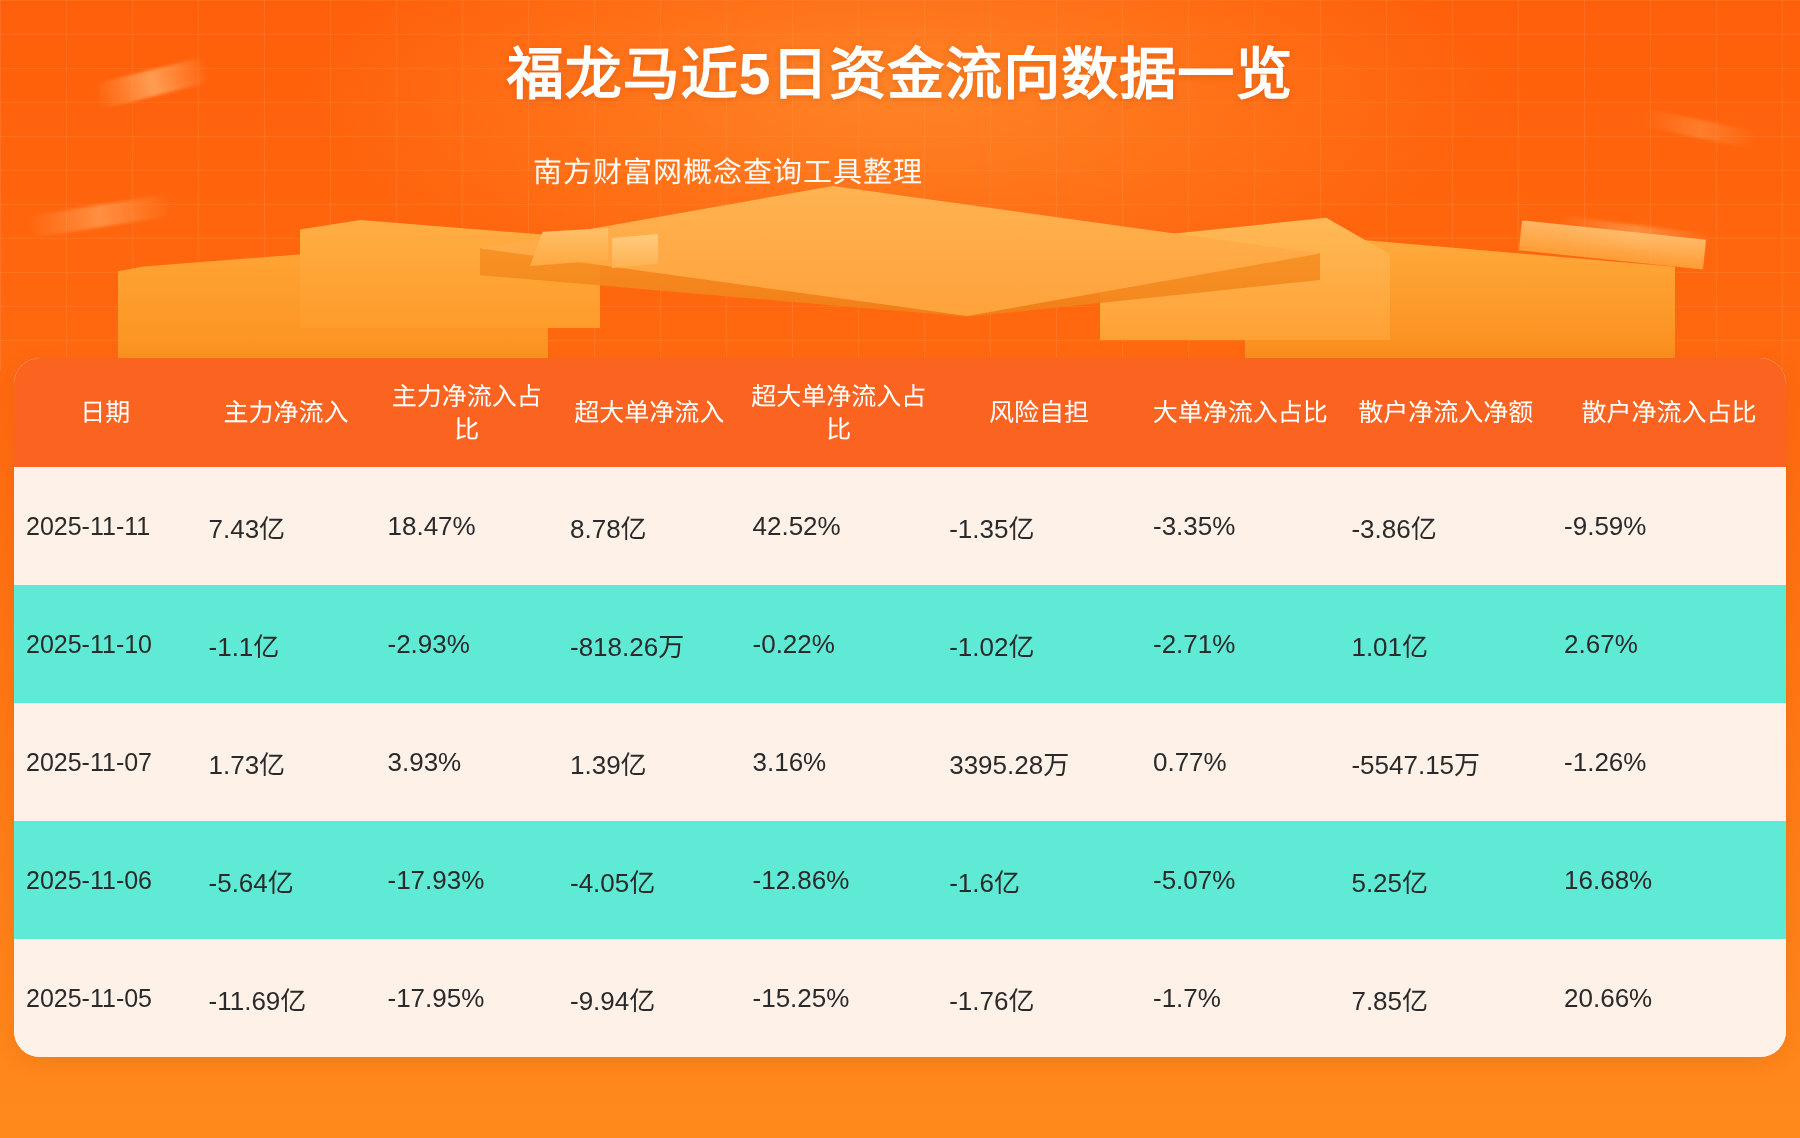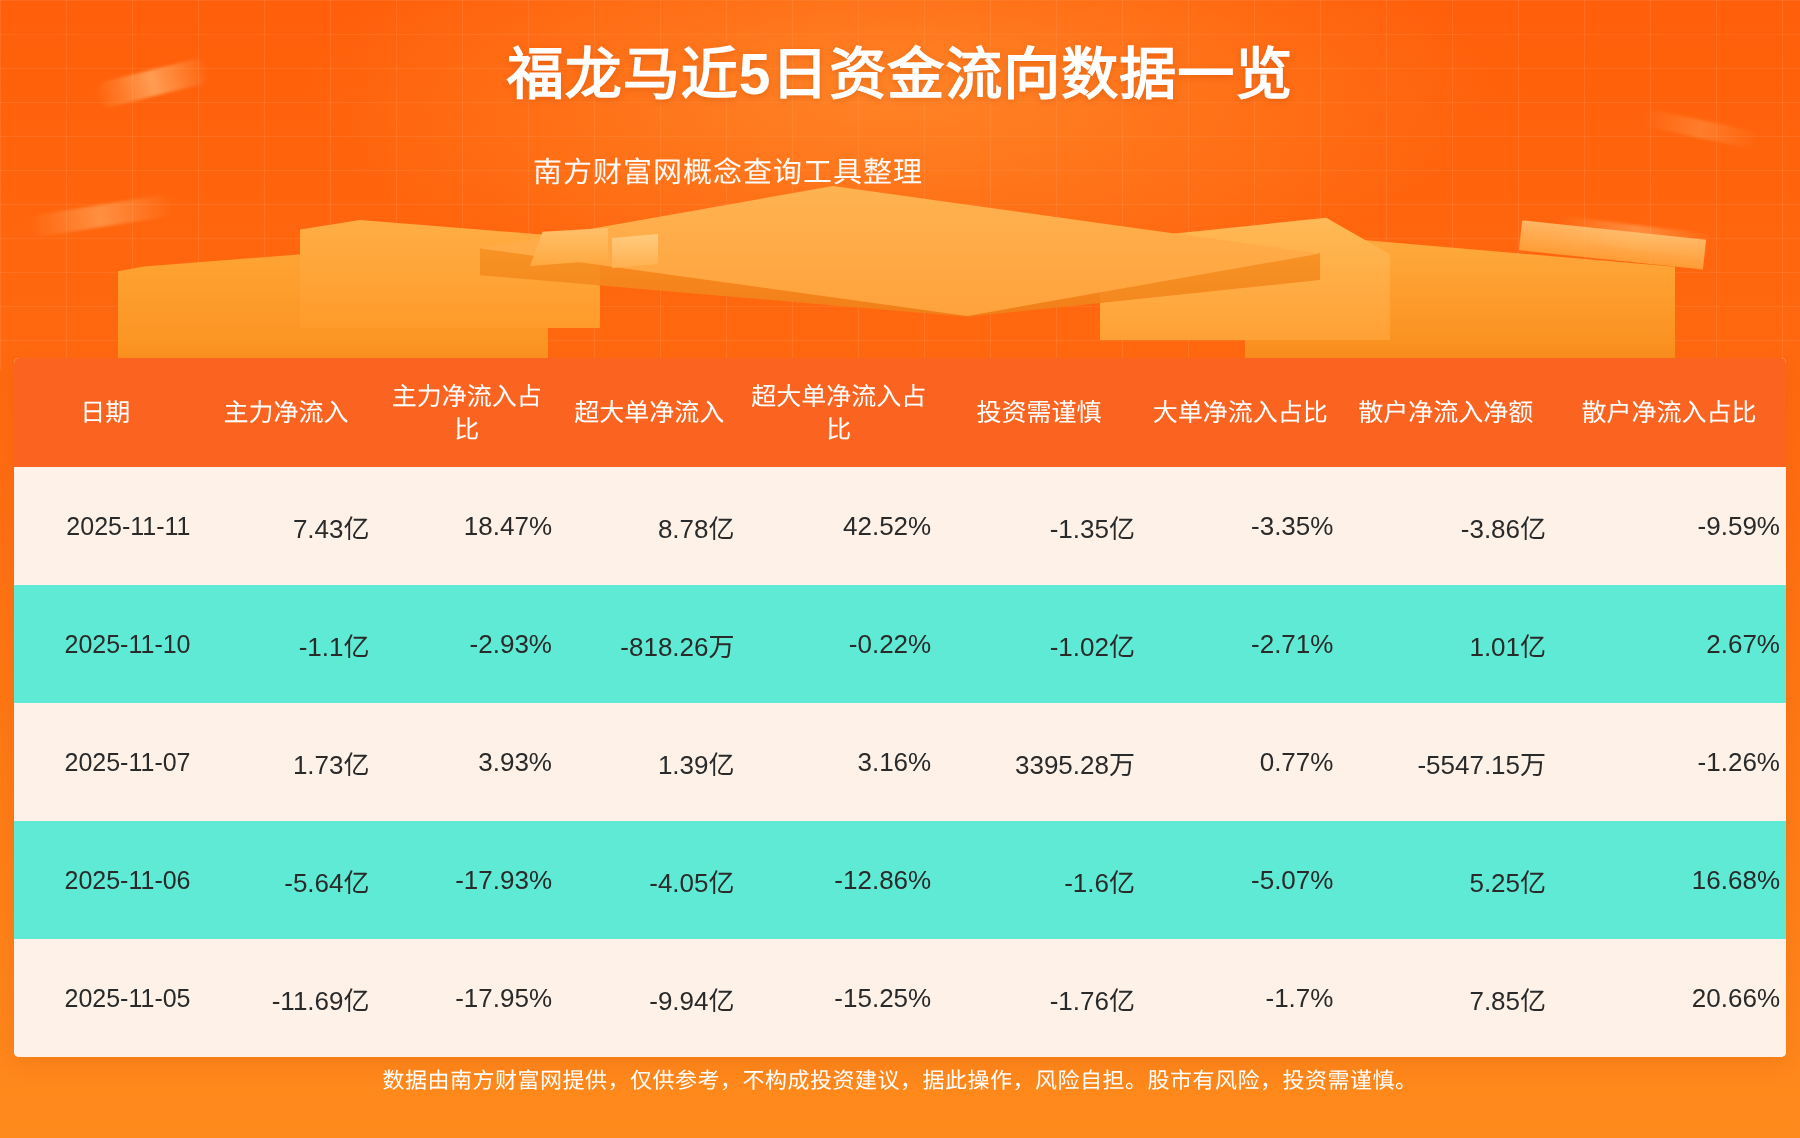--- a/index.html
+++ b/index.html
@@ -133,21 +133,21 @@
     letter-spacing: 1px;
     opacity: .97;
   }
 
   
   .card {
     position: absolute;
     left: 14px;
     top: 358px;
     width: 1772px;
-    border-radius: 5px;
+    border-radius: 26px;
     overflow: hidden;
     background: #fdf4ec;
     box-shadow: 0 6px 22px rgba(150,50,0,0.12);
   }
 
   table.flow {
     width: 100%;
     border-collapse: collapse;
     table-layout: fixed;
     position: relative;
@@ -163,22 +163,22 @@
     padding: 22px 6px;
     vertical-align: middle;
     text-align: center;
     height: 104px;
     box-sizing: border-box;
   }
 
   table.flow tbody td {
     font-size: 26px;
     color: #2a2a2a;
-    text-align: right;
-    padding: 0 6px;
+    text-align: left;
+    padding: 0 12px;
     height: 118px;
     vertical-align: middle;
     font-weight: 400;
   }
   table.flow tbody td.date-cell {
     font-size: 25px;
   }
   table.flow tbody tr.odd  td { background: #fdf1e8; }
   table.flow tbody tr.even td { background: #5eead4; }
 
@@ -280,21 +280,21 @@
         <col style="width:12.0%">
         <col style="width:13.2%">
       </colgroup>
       <thead>
         <tr>
           <th>日期</th>
           <th>主力净流入</th>
           <th>主力净流入占比</th>
           <th>超大单净流入</th>
           <th>超大单净流入占比</th>
-          <th>投资需谨慎</th>
+          <th>风险自担</th>
           <th>大单净流入占比</th>
           <th>散户净流入净额</th>
           <th>散户净流入占比</th>
         </tr>
       </thead>
       <tbody>
         <tr class="odd">
           <td class="date-cell">2025-11-11</td>
           <td>7.43亿</td>
           <td>18.47%</td>
@@ -346,15 +346,14 @@
           <td>-15.25%</td>
           <td>-1.76亿</td>
           <td>-1.7%</td>
           <td>7.85亿</td>
           <td>20.66%</td>
         </tr>
       </tbody>
     </table>
   </div>
 
-  <div class="footer-note">数据由南方财富网提供，仅供参考，不构成投资建议，据此操作，风险自担。股市有风险，投资需谨慎。</div>
 
 </div>
 
 </body></html>

